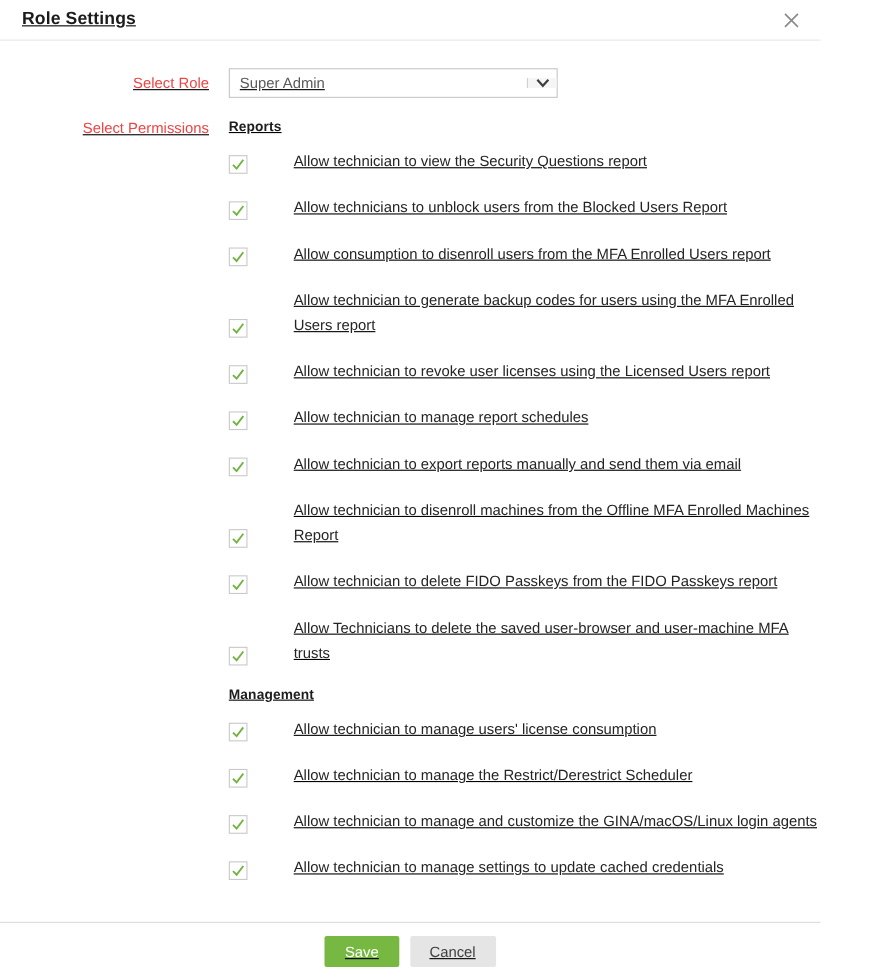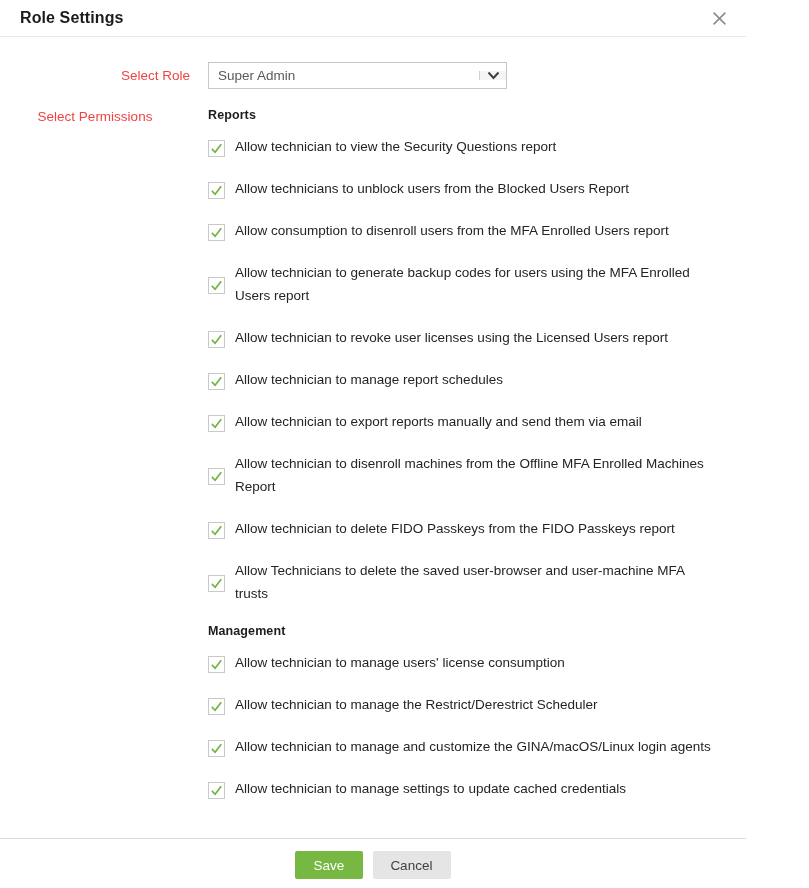--- a/index.html
+++ b/index.html
@@ -9,20 +9,21 @@
     width: 809px;
     height: 888px;
     overflow: hidden;
   }
   .dialog {
     width: 746px;
     height: 888px;
     background: #fff;
     display: flex;
     flex-direction: column;
+    text-decoration: underline;
   }
   
   .dlg-header {
     height: 37px;
     flex: 0 0 37px;
     display: flex;
     align-items: center;
     justify-content: space-between;
     padding: 0 16px 0 20px;
     border-bottom: 1px solid #e7e7e7;
@@ -52,21 +53,21 @@
   }
   .form-row { display: flex; align-items: flex-start; }
   .form-row.role-row { margin-bottom: 19px; align-items: center; }
   .label-col {
     width: 190px;
     flex: 0 0 190px;
     text-align: right;
     font-size: 13.5px;
     color: #ef4444;
   }
-  .label-col.perm-lbl { padding-top: 1px; line-height: 16px; text-align: center; }
+  .label-col.perm-lbl { padding-top: 1px; line-height: 16px; }
   .content-col { margin-left: 18px; }
   
   .select-box {
     width: 299px;
     height: 27px;
     border: 1px solid #c6c6c6;
     background: #fff;
     display: flex;
     align-items: center;
     cursor: pointer;
@@ -93,22 +94,23 @@
     font-size: 12.5px;
     font-weight: bold;
     color: #1d1d1d;
     margin-bottom: 13px;
     letter-spacing: .1px;
   }
   .section-title + .section-title,
   .section-block + .section-title { margin-top: 10px; }
   .perm-row {
     display: flex;
-    align-items: center;
+    align-items: flex-end;
     margin-bottom: 19px;
+    gap: 32px;
   }
   .checkbox {
     width: 17px;
     height: 17px;
     flex: 0 0 17px;
     border: 1px solid #c9c9c9;
     background: #fff;
     margin: 3px 10px 0 0;
     display: flex;
     align-items: center;

